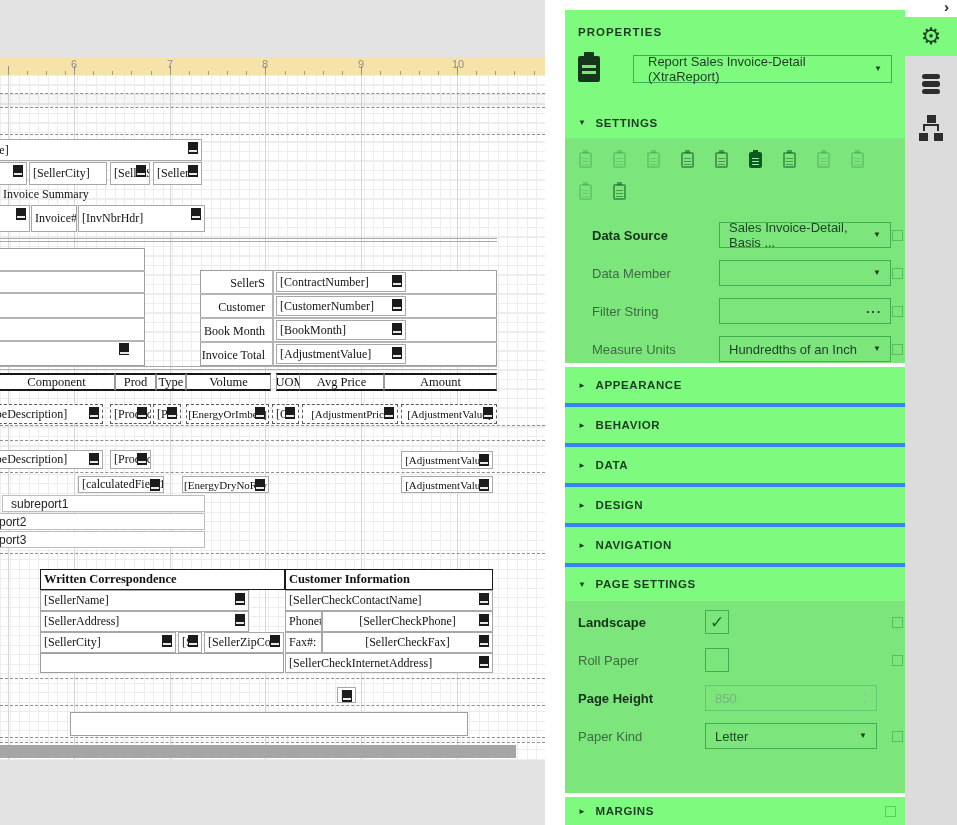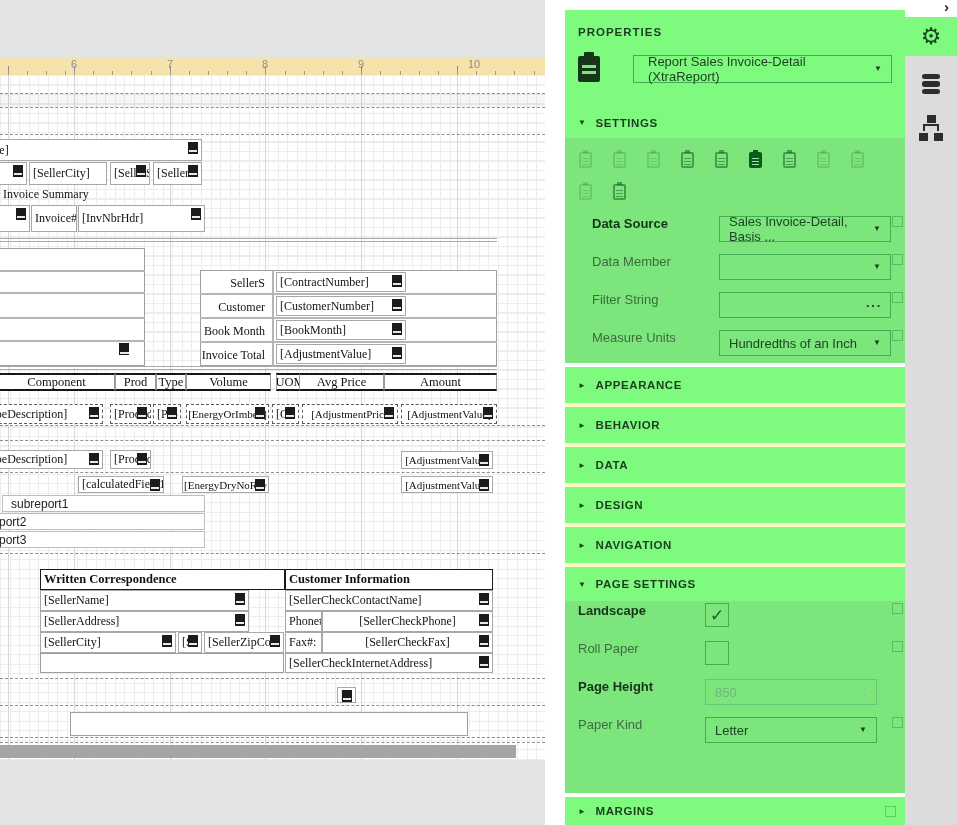--- a/index.html
+++ b/index.html
@@ -55,21 +55,21 @@
   .al-r{justify-content:flex-end}
   .fs11{font-size:11px}
   .tag{position:absolute;right:3px;top:2px;width:10px;height:12px;background:#1b1b1b;flex:none}
   .tag::after{content:"";position:absolute;left:1px;right:1px;bottom:2px;height:2px;background:#fff;opacity:.9}
   .tagonly .tag{position:static}
 
   
   #gapcol{position:absolute;left:545px;top:0;width:20px;height:825px;background:#fff}
 
   
-  #panel{position:absolute;left:565px;top:10px;width:340px;height:815px;background:#fef9c3}
+  #panel{position:absolute;left:565px;top:10px;width:340px;height:815px;background:#3b82f6}
   .blk{width:100%}
   .g1{background:var(--g1)}
   .g2{background:var(--g2)}
   #blk-head{height:97px;padding:16px 13px 0 13px}
   #panel-title{font-size:11.5px;font-weight:700;letter-spacing:1px;color:var(--ink)}
   #report-row{display:flex;align-items:center;margin-top:17px}
   .repicon{width:22px;height:26px;background:#16361c;border-radius:2px;position:relative;flex:none}
   .repicon::before{content:"";position:absolute;top:-4px;left:6px;width:10px;height:5px;background:#16361c;border-radius:1px}
   .repicon::after{content:"";position:absolute;left:4px;top:9px;width:14px;height:2.5px;background:#7ce57c;
      box-shadow:0 6px 0 0 #7ce57c}
@@ -82,21 +82,21 @@
   #blk-actions{height:225px;padding:14px 0 0 14px}
   .arow{display:flex;margin-bottom:16px}
   .aicon{width:13px;height:16px;border:2px solid currentColor;border-radius:2px;position:relative;margin-right:21px;flex:none}
   .aicon::before{content:"";position:absolute;top:-4px;left:2px;width:5px;height:3px;background:currentColor}
   .aicon::after{content:"";position:absolute;left:1px;right:1px;top:2px;height:9px;
      background:repeating-linear-gradient(0deg,currentColor 0 1px,transparent 1px 3px)}
   .s-f{color:rgba(16,84,28,.18)}
   .s-m{color:rgba(16,84,28,.5)}
   .s-s{color:#0e5a1e;background:#0e5a1e}
   .s-s::after{background:repeating-linear-gradient(0deg,#8ef09e 0 1px,transparent 1px 3px)}
-  .prow{height:38px;display:flex;align-items:flex-start;padding:0 2px 0 13px}
+  .prow{height:38px;display:flex;align-items:center;padding:0 2px 0 13px}
   .plabel{width:127px;font-size:13px;color:var(--muted);flex:none}
   .plabel.b{font-weight:700;color:#16331a}
   .ctrl{width:172px;height:26px;border:1px solid var(--bdr);display:flex;align-items:center;
         padding:0 22px 0 9px;font-size:13px;color:#1e4426;position:relative;flex:none}
   .ctrl.dis{border-color:#63c873;color:#76b381}
   .spin{position:absolute;right:8px;top:4px;display:flex;flex-direction:column;font-size:6px;
         color:#8ccd97;line-height:8px;text-align:center}
   .dots{position:absolute;right:8px;font-size:13px;font-weight:700;color:#1e4426;letter-spacing:1px}
   .mini{width:11px;height:11px;border:1px solid rgba(0,90,20,.28);margin-left:auto;flex:none}
   .cb{width:24px;height:24px;border:1px solid var(--bdr);display:flex;align-items:center;justify-content:center;
@@ -128,21 +128,21 @@
 </head>
 <body>
 
 <div id="canvas">
   <div id="canvas-top"></div>
   <div id="ruler">
       <span class="rnum" style="left: 74px;">6</span>
       <span class="rnum" style="left: 170px;">7</span>
       <span class="rnum" style="left: 265px;">8</span>
       <span class="rnum" style="left: 361px;">9</span>
-      <span class="rnum" style="left: 474px;">10</span>
+      <span class="rnum" style="left: 458px;">10</span>
     </div>
   <div id="grid"></div>
   <div id="canvas-els">
       <div class="cel dash" style="left: 0px; top: 93px; width: 545px; height: 1px;"></div>
       <div class="cel hatch" style="left: 0px; top: 94px; width: 545px; height: 13px;"></div>
       <div class="cel dash" style="left: 0px; top: 107px; width: 545px; height: 1px;"></div>
       <div class="cel dash" style="left: 0px; top: 134px; width: 545px; height: 1px;"></div>
       <div class="cel fld" style="left: -60px; top: 139px; width: 262px; height: 22px;">
         <span>[SellerName]</span>
         <span class="tag"></span>

